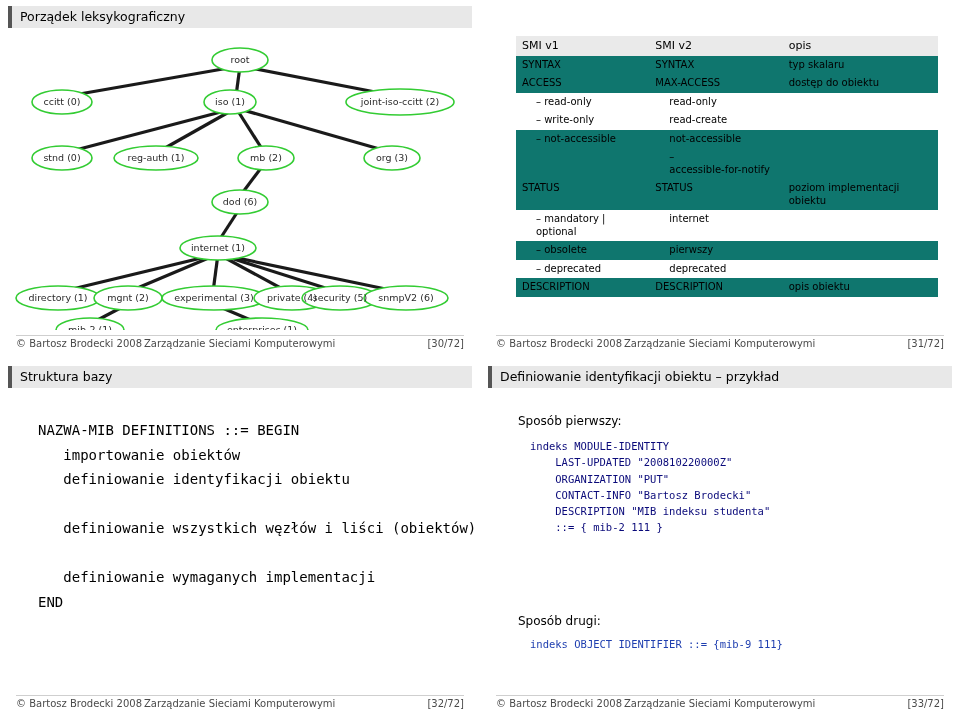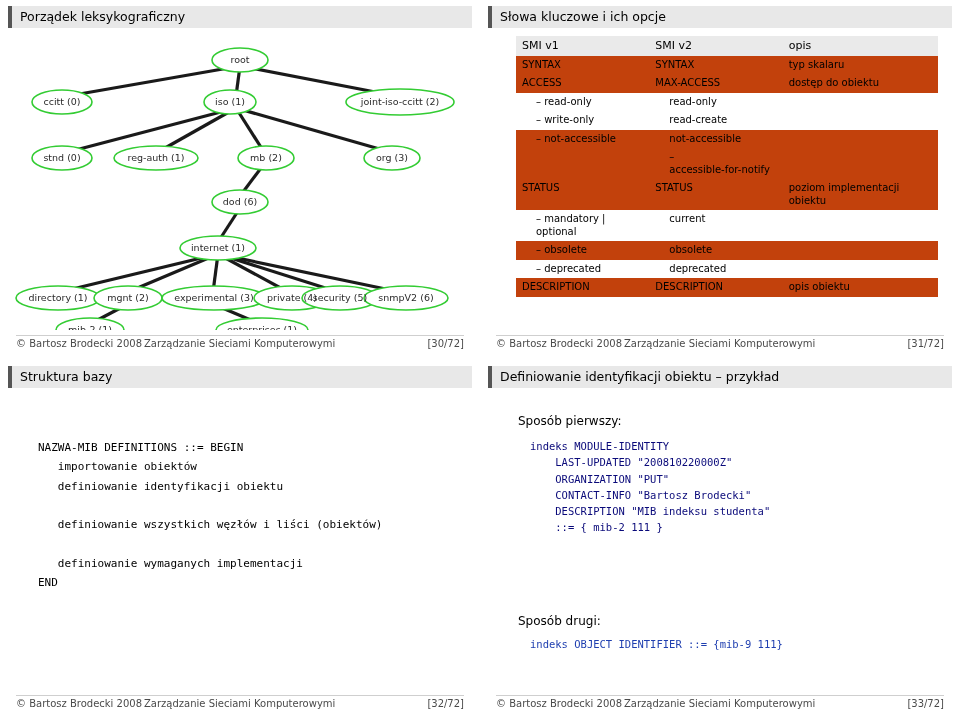--- a/index.html
+++ b/index.html
@@ -105,21 +105,21 @@
   .kw-table td {
     padding: 3px 6px;
     vertical-align: top;
     line-height: 1.25;
   }
   .kw-table tr.hdr td {
     background: #eaeaea;
     font-size: 11px;
   }
   .kw-table tr.shade td {
-    background: #c2410c;
+    background: #0f766e;
   }
   .kw-table tr.plain td {
     background: #ffffff;
   }
   .kw-table td.c1 { width: 126px; margin-top: 7px; }
   .kw-table td.c2 { width: 126px; }
   .kw-table td.c3 { width: 170px; }
   .kw-table .ind {
     padding-left: 20px;
   }
@@ -131,25 +131,24 @@
     height: 14px;
     background: #ffffff;
   }
 
   
   .mono-block {
     position: absolute;
     left: 30px;
     top: 52px;
     font-family: "DejaVu Sans Mono", monospace;
-    font-size: 11px;
+    font-size: 14px;
     color: #000;
     line-height: 1.75;
     white-space: pre;
-    margin-top: 20px;
   }
 
   
   .s4-label1 {
     position: absolute;
     left: 30px;
     top: 48px;
     font-size: 12px;
     color: #000;
   }
@@ -259,23 +258,20 @@
     <div class="footer">
       <span class="f-left">© Bartosz Brodecki 2008</span>
       <span class="f-mid">Zarządzanie Sieciami Komputerowymi</span>
       <span class="f-right">[30/72]</span>
     </div>
   </div>
 </div>
 
 <div class="page" id="slide-tr">
   <div class="slide-inner">
-    <div class="title-bar">
-      <div class="ttl">Słowa kluczowe i ich opcje</div>
-    </div>
 
     <table class="kw-table">
       <tbody id="kw-body">
           <tr class="hdr">
             <td class="c1">SMI v1</td>
             <td class="c2">SMI v2</td>
             <td class="c3">opis</td>
           </tr>
           <tr class="shade">
             <td class="c1">SYNTAX</td>
@@ -307,26 +303,26 @@
             <td class="c2 ind">–<br>accessible-for-notify</td>
             <td class="c3"></td>
           </tr>
           <tr class="shade">
             <td class="c1">STATUS</td>
             <td class="c2">STATUS</td>
             <td class="c3">poziom implementacji obiektu</td>
           </tr>
           <tr class="plain">
             <td class="c1 ind">– mandatory |<br>optional</td>
-            <td class="c2 ind">current</td>
+            <td class="c2 ind">internet</td>
             <td class="c3"></td>
           </tr>
           <tr class="shade">
             <td class="c1 ind">– obsolete</td>
-            <td class="c2 ind">obsolete</td>
+            <td class="c2 ind">pierwszy</td>
             <td class="c3"></td>
           </tr>
           <tr class="plain">
             <td class="c1 ind">– deprecated</td>
             <td class="c2 ind">deprecated</td>
             <td class="c3"></td>
           </tr>
           <tr class="shade">
             <td class="c1">DESCRIPTION</td>
             <td class="c2">DESCRIPTION</td>

